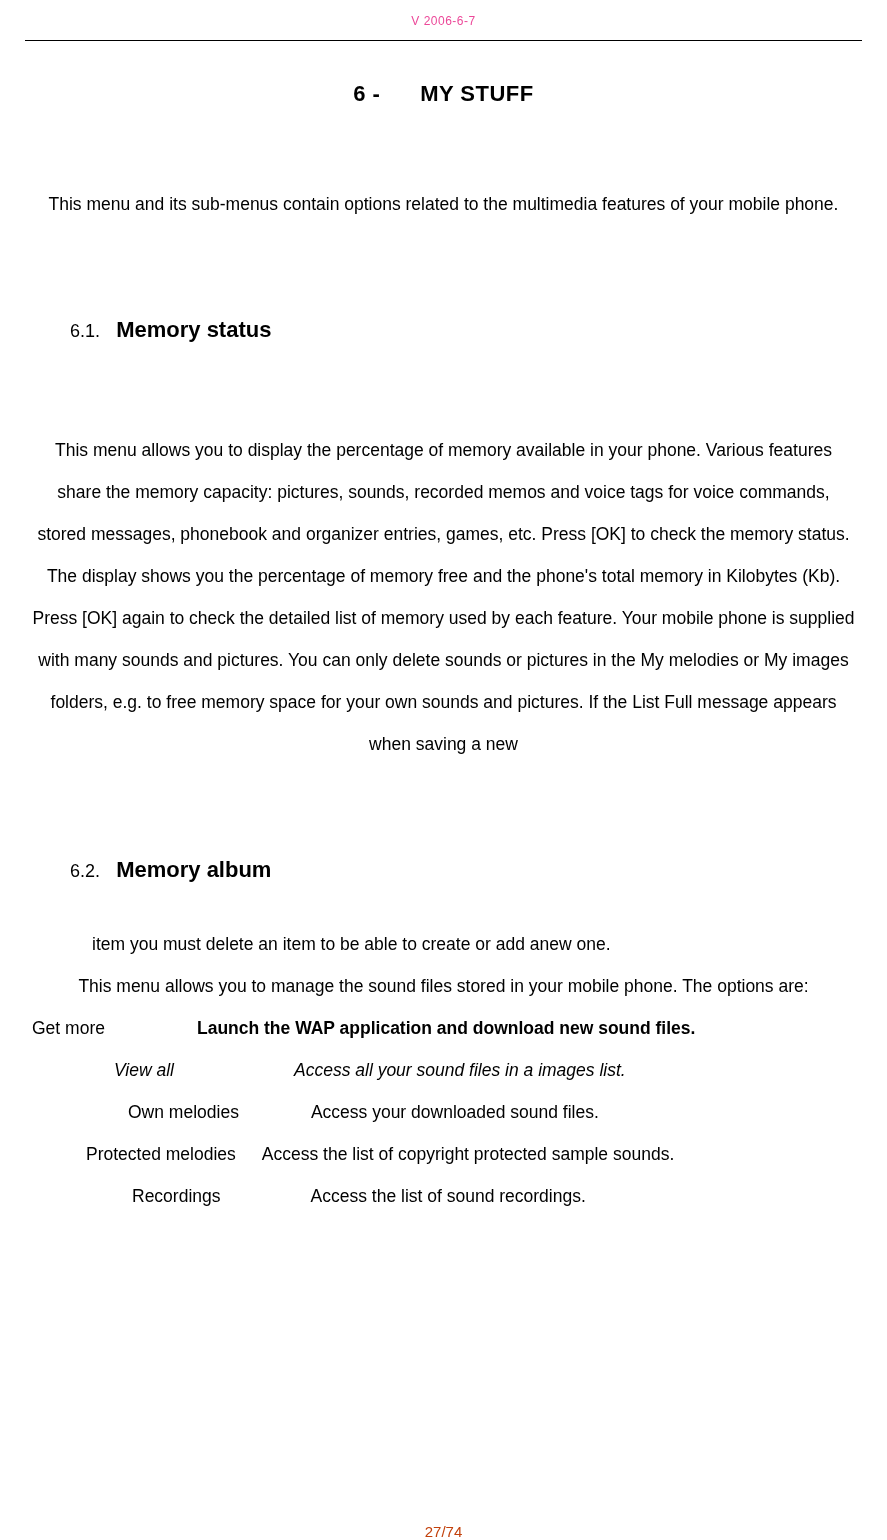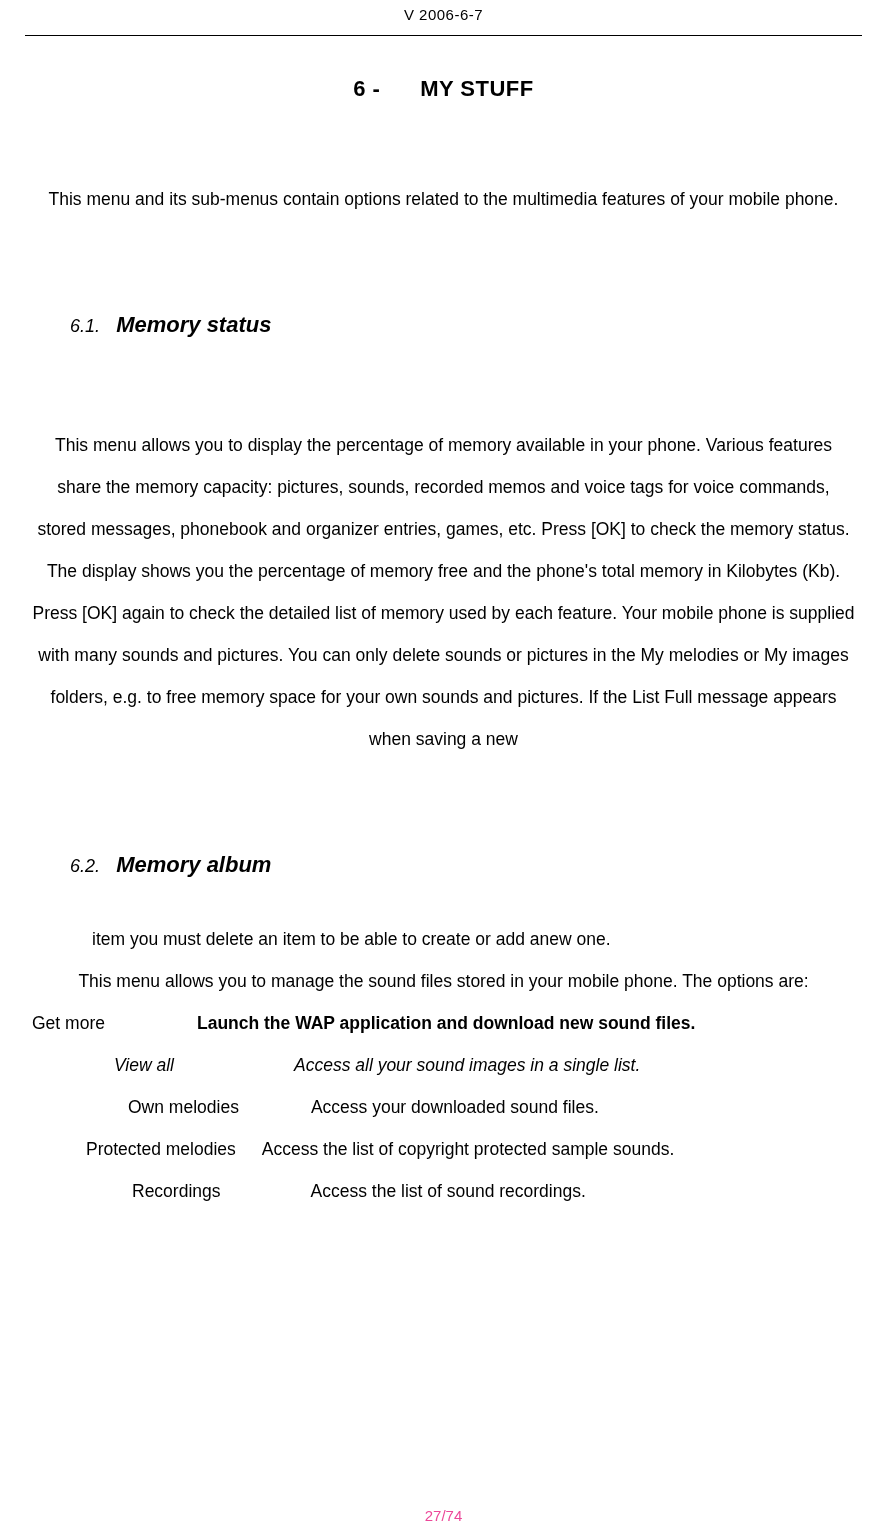--- a/index.html
+++ b/index.html
@@ -10,25 +10,25 @@
     body {
       width: 887px;
       height: 1540px;
       background: #ffffff;
       font-family: Arial, "Helvetica Neue", sans-serif;
       color: #000000;
       position: relative;
     }
     .header {
       text-align: center;
-      padding-top: 6px;
+      padding-top: 14px;
       padding-bottom: 12px;
-      font-size: 15px;
+      font-size: 12px;
       letter-spacing: 0.5px;
-      color: #000000;
+      color: #ec4899;
     }
     .header-rule {
       border: none;
       border-top: 1.5px solid #000;
       margin: 0 25px;
     }
     .content {
       padding: 0 32px;
     }
     .chapter-title {
@@ -41,21 +41,20 @@
     .intro {
       margin-top: 76px;
       font-size: 17.5px;
       line-height: 2.4;
       text-align: center;
     }
     .section-heading {
       font-size: 22px;
       margin-top: 92px;
       margin-left: 38px;
-      font-style: italic;
     }
     .section-heading .num {
       font-weight: normal;
       font-size: 18px;
       margin-right: 10px;
     }
     .section-heading .title {
       font-weight: bold;
     }
     .section-body {
@@ -65,25 +64,25 @@
       text-align: center;
     }
     .section-body-2 {
       margin-top: 40px;
       font-size: 17.5px;
       line-height: 2.4;
       text-align: center;
     }
     .page-number {
       position: absolute;
-      bottom: 16px;
+      bottom: 0;
       width: 100%;
       text-align: center;
       font-size: 15px;
-      color: #ec4899;
+      color: #c2410c;
     }
     .options-list {
       font-size: 17.5px;
       line-height: 2.4;
     }
     .option-row {
       display: flex;
       justify-content: flex-start;
       align-items: flex-end;
     }
@@ -135,21 +134,21 @@
     <div>This menu allows you to manage the sound files stored in your mobile phone. The options are:</div>
   </div>
 
   <div class="options-list">
     <div class="option-row opt-get-more">
       <span>Get more</span>
       <span class="desc">Launch the WAP application and download new sound files.</span>
     </div>
     <div class="option-row opt-view-all">
       <span>View all</span>
-      <span class="desc">Access all your sound images in a single list.</span>
+      <span class="desc">Access all your sound files in a images list.</span>
     </div>
     <div class="option-row opt-own">
       <span>Own melodies</span>
       <span class="desc">Access your downloaded sound files.</span>
     </div>
     <div class="option-row opt-protected">
       <span>Protected melodies</span>
       <span class="desc">Access the list of copyright protected sample sounds.</span>
     </div>
     <div class="option-row opt-recordings">

